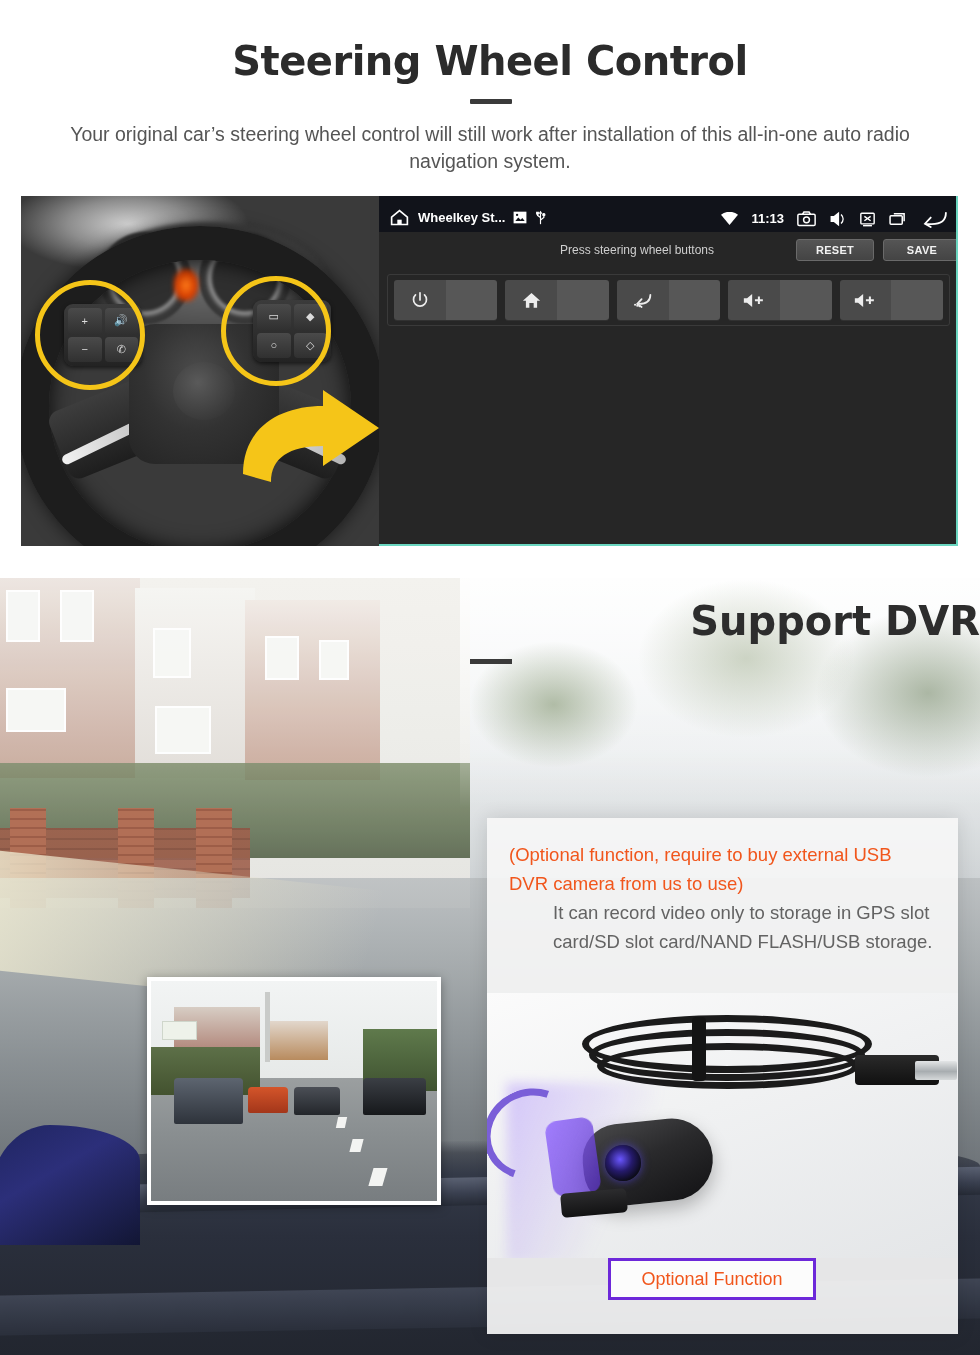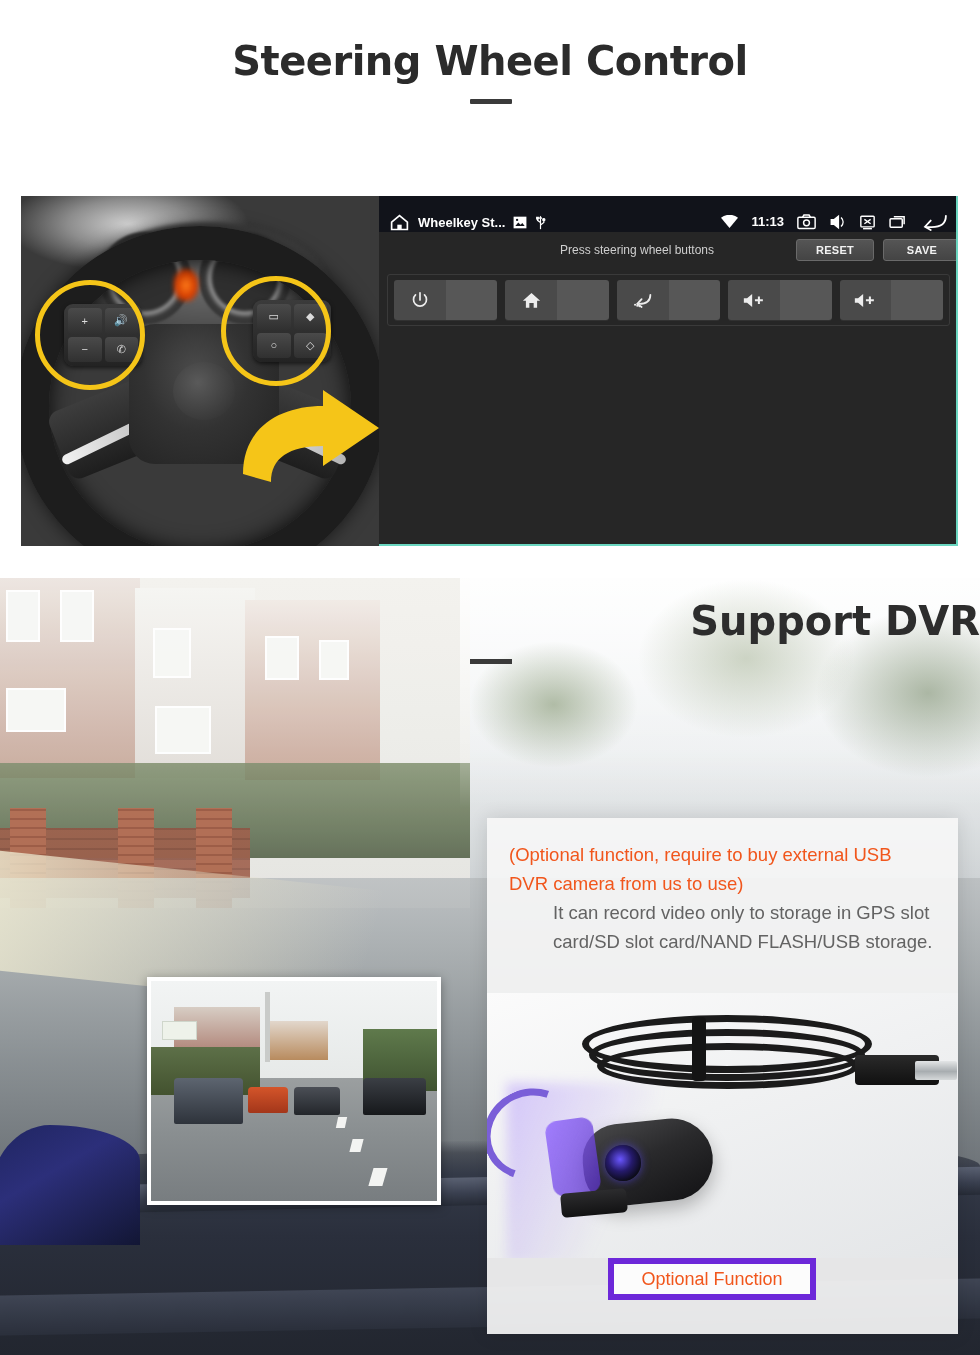--- a/index.html
+++ b/index.html
@@ -127,21 +127,21 @@
   
   .hu{
     position:absolute; left:379px; top:196px; width:579px; height:350px;
     background:#262626;
     border-right:2px solid #6ad6c0;
     border-bottom:2px solid #6ad6c0;
     overflow:hidden;
   }
   .hu-status{
     position:absolute; left:0; top:0; width:579px; height:36px;
-    background:#11131a; display:flex; align-items:flex-start; padding:16px 10px;
+    background:#11131a; display:flex; align-items:flex-end; padding:4px 10px;
   }
   .hu-left{ display:flex; align-items:center; gap:8px; }
   .hu-title{ color:#fff; font-size:13px; font-weight:bold; font-family:"Liberation Sans", sans-serif; }
   .hu-right{ margin-left:auto; display:flex; align-items:center; gap:13px; }
   .hu-clock{ color:#fff; font-size:13px; font-weight:bold; }
   .ico{ display:inline-flex; align-items:center; justify-content:center; }
   .ico svg{ display:block; }
   .hu-press-row{
     position:absolute; left:0; top:36px; width:579px; height:36px;
     display:flex; align-items:center;margin-left:18px;
@@ -368,35 +368,36 @@
     transform:rotate(-25deg);
   }
   .glowbar{
     position:absolute; left:20px; top:90px; width:150px; height:180px;
     background:linear-gradient(115deg, rgba(150,110,255,.35), rgba(150,110,255,0) 70%);
     filter:blur(6px);
   }
 
   .optbtn{
     position:absolute; left:121px; top:440px; width:208px; height:42px;
-    border:6px solid #6d28d9; background:rgba(255,255,255,.85);
+    border:3px solid #6d28d9; background:rgba(255,255,255,.85);
     color:#f1561c; font-size:18px;
     display:flex; align-items:center; justify-content:center;
     font-family:"Liberation Sans", sans-serif;
   }
 </style>
 </head>
 <body>
 
 <div class="page">
 
   <section class="sec1">
 
     <h1 class="title1">Steering Wheel Control</h1>
     <div class="rule1"></div>
+    <p class="sub1">Your original car’s steering wheel control will still work after installation of this all-in-one auto radio navigation system.</p>
 
     <div class="wheelphoto">
       <div class="wp-dash"></div>
       <div class="wp-gaugepod"></div>
       <div class="wp-gauge g1"></div>
       <div class="wp-gauge g2"></div>
       <div class="wp-warn"></div>
 
       <div class="wp-rim"></div>
       <div class="wp-spoke wp-spokeL"></div>

